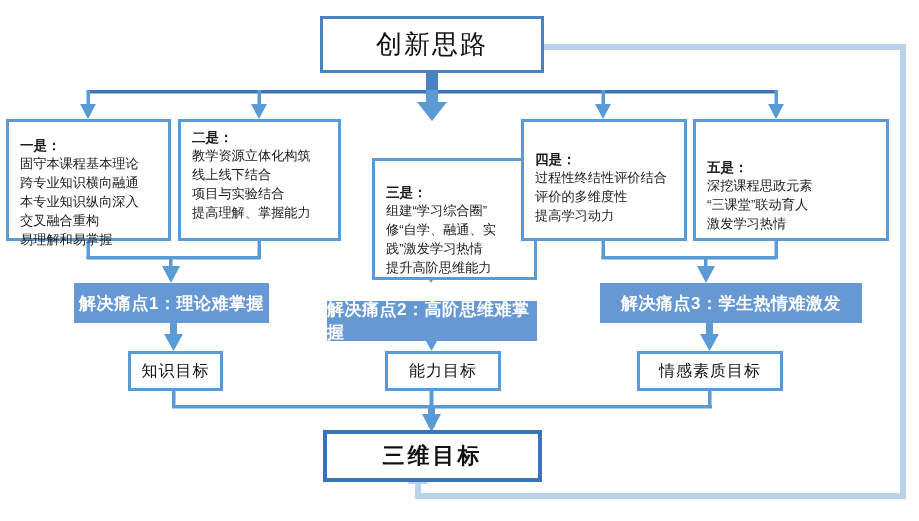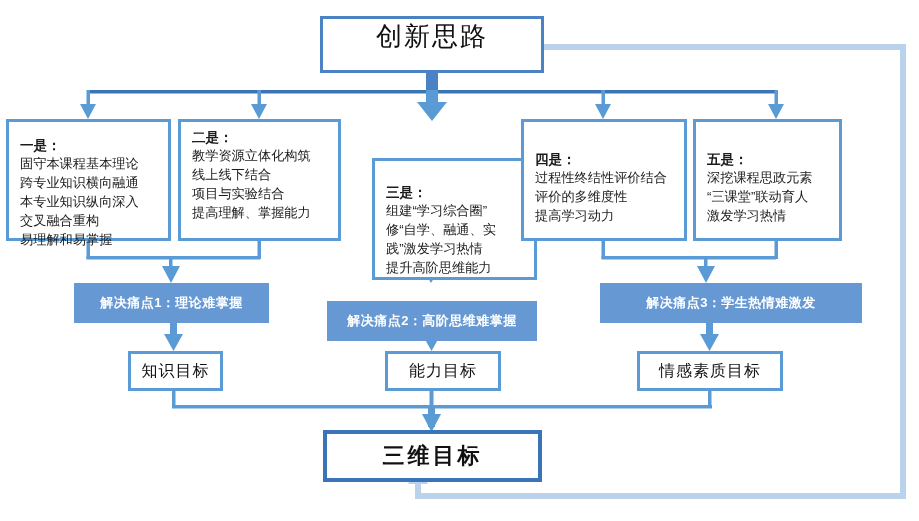--- a/index.html
+++ b/index.html
@@ -12,49 +12,49 @@
   }
   #canvas{position:absolute;left:0;top:0;width:919px;height:521px;}
   svg.edges{position:absolute;left:0;top:0;width:919px;height:521px;pointer-events:none;}
 
   .node{position:absolute;box-sizing:border-box;background:#ffffff;}
 
   
   .title-box{
     left:320px;top:16px;width:224px;height:57px;
     border:3px solid #4A82C4;
-    display:flex;justify-content:center;
+    display:flex;align-items:center;justify-content:center;
   }
   .title-box .txt{
     font-size:26px;color:#111;letter-spacing:2px;font-weight:400;
   }
 
   
   .sbox{
     top:119px;height:122px;
     border:3px solid #5B9BD5;
     padding:14px 9px 0 11px;
   }
   .sbox .line{
     font-size:13.2px;color:#1b1b1b;line-height:1.43;white-space:nowrap;
   }
   .sbox .hd{font-weight:bold;font-size:13.6px;letter-spacing:0px;}
   #sbox0{left:6px;width:165px;}
   #sbox1{left:178px;width:163px;padding-top:6px;}
   #sbox2{left:372px;width:165px;padding-top:22px;margin-top:39px;}
   #sbox3{left:521px;width:166px;padding-top:28px;}
-  #sbox4{left:693px;width:149px;padding-top:28px;}
+  #sbox4{left:693px;width:196px;padding-top:36px;}
 
   
   .bar{
     top:283px;height:40px;
     background:#6699D4;border:none;
     display:flex;align-items:center;justify-content:center;
   }
-  .bar .txt{color:#ffffff;font-size:13px;font-weight:bold;letter-spacing:0.5px;}
+  .bar .txt{color:#ffffff;font-size:17px;font-weight:bold;letter-spacing:0.5px;}
   #bar0{left:74px;width:195px;}
   #bar1{left:327px;width:210px;margin-top:18px;}
   #bar2{left:600px;width:262px;}
 
   
   .goal{
     top:351px;height:40px;border:3px solid #5B9BD5;
     display:flex;align-items:center;justify-content:center;
   }
   .goal .txt{font-size:16px;color:#111;font-weight:normal;letter-spacing:1px;}

